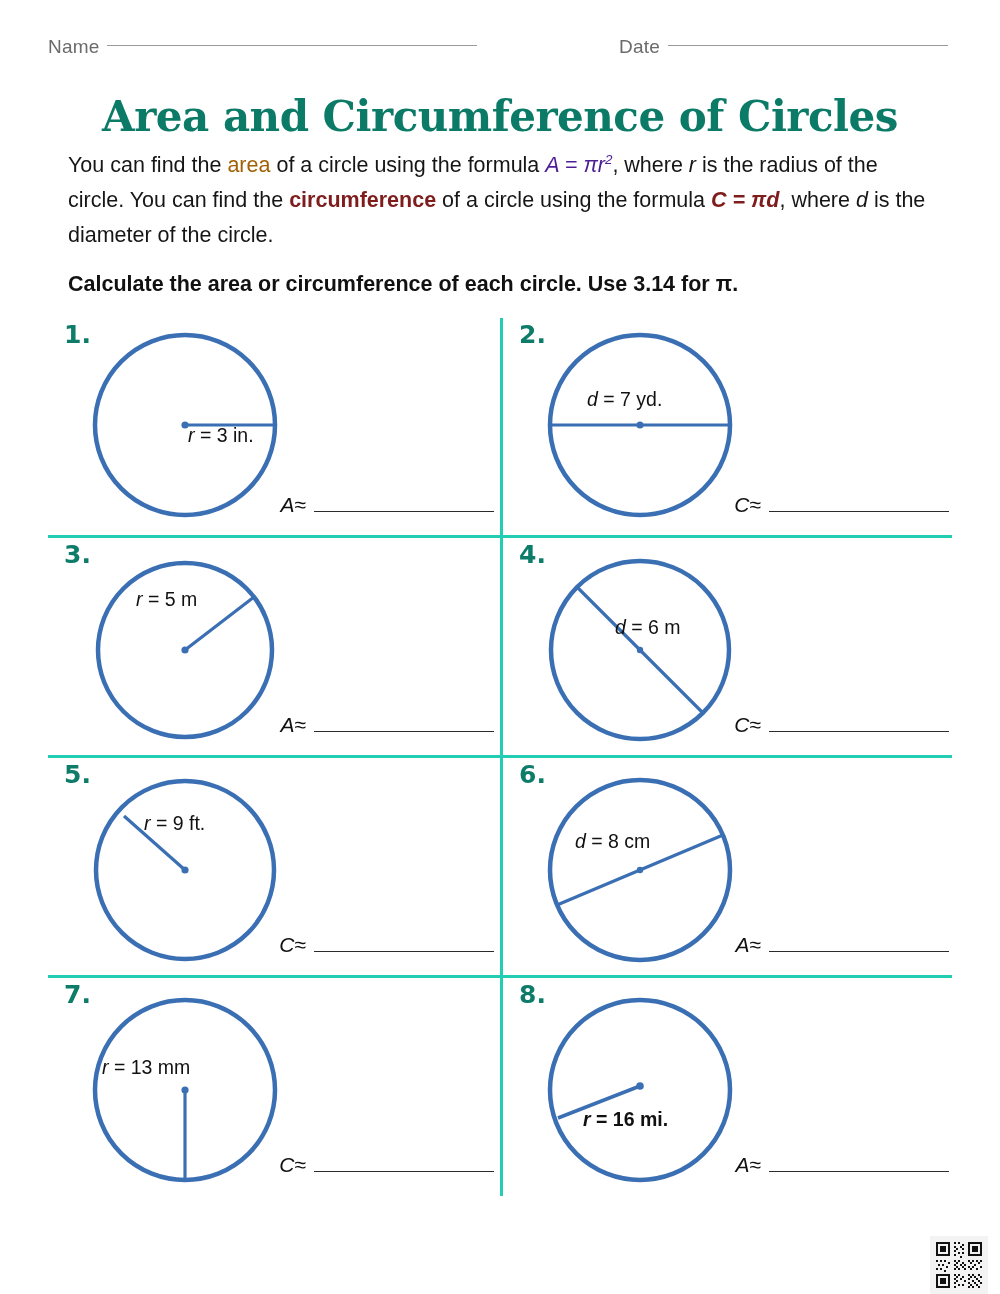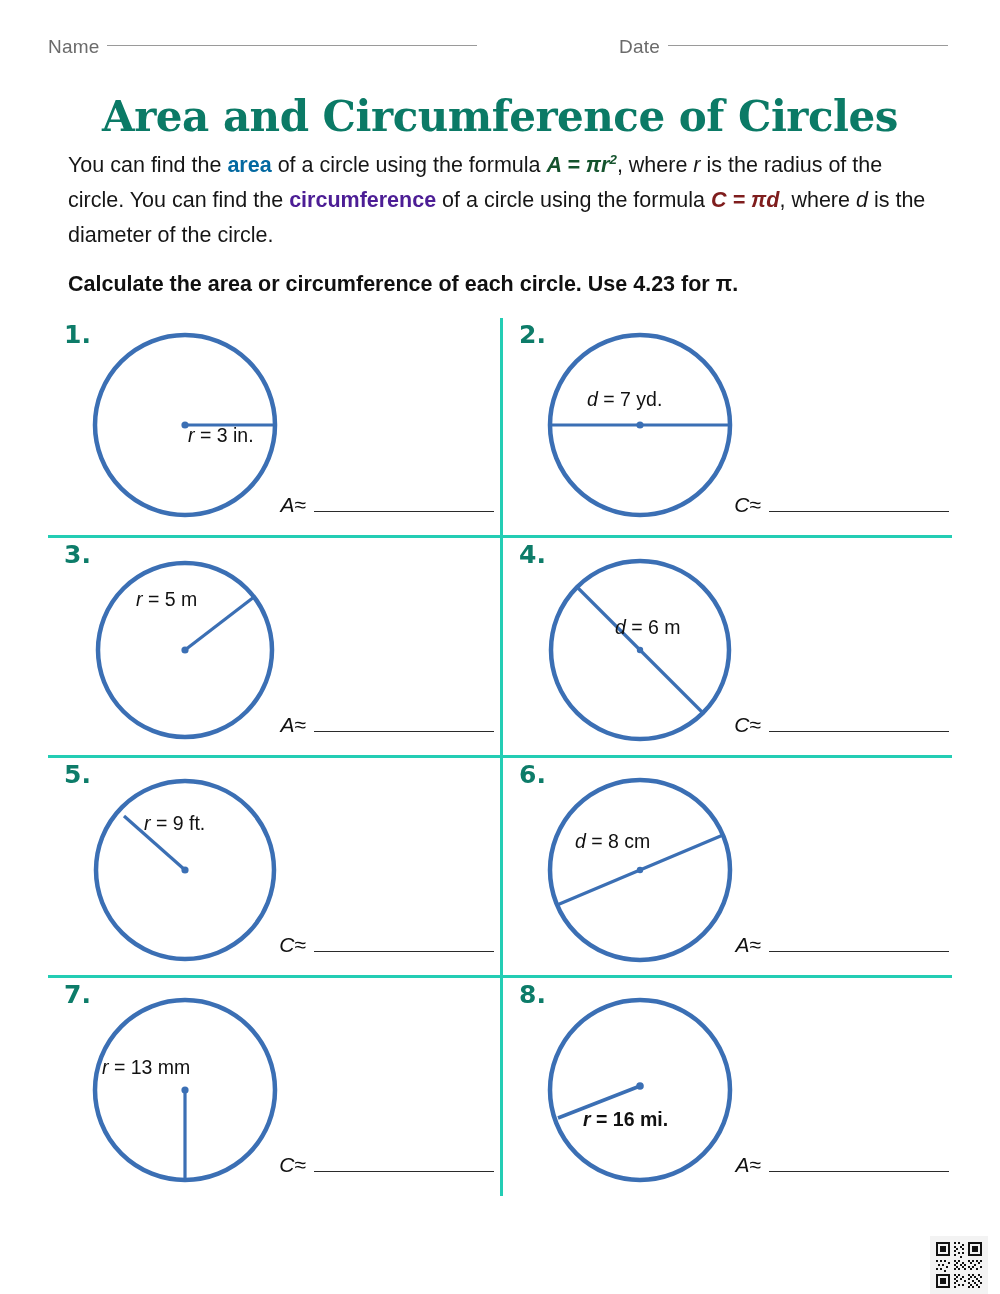--- a/index.html
+++ b/index.html
@@ -58,23 +58,23 @@
   
   .intro {
     position: absolute;
     top: 148px;
     left: 68px;
     width: 866px;
     font-size: 21.5px;
     line-height: 35px;
     color: #161616;
   }
-  .kw-area   { color: #0369a1; font-weight: 700; }
-  .kw-circ   { color: #4c1d95; font-weight: 700; }
-  .f-blue    { color: #14532d; font-weight: 700; font-style: italic; }
+  .kw-area   { color: #a16207; font-weight: 400; }
+  .kw-circ   { color: #7f1d1d; font-weight: 700; }
+  .f-blue    { color: #4c1d95; font-weight: 400; font-style: italic; }
   .f-teal    { color: #7f1d1d; font-weight: 700; font-style: italic; }
   .var       { font-style: italic; }
   sup.sq     { font-size: .62em; vertical-align: super; line-height: 0; }
 
   .directions {
     position: absolute;
     top: 272px;
     left: 68px;
     width: 880px;
     font-size: 21.5px;
@@ -223,21 +223,21 @@
   <span class="nd-label">Date</span>
   <span class="nd-rule date-rule"></span>
 </div>
 
 <div class="title">Area and Circumference of Circles</div>
 
 <div class="intro">
   <span>You can find the </span><span class="kw-area">area</span><span> of a circle using the formula </span><span class="f-blue"><span>A</span><span> = </span><span>π</span><span>r</span><sup class="sq">2</sup></span><span>, where </span><span class="var">r</span><span> is the radius of the circle. You can find the </span><span class="kw-circ">circumference</span><span> of a circle using the formula </span><span class="f-teal"><span>C</span><span> = </span><span>π</span><span>d</span></span><span>, where </span><span class="var">d</span><span> is the diameter of the circle.</span>
 </div>
 
-<div class="directions">Calculate the area or circumference of each circle. Use 4.23 for π.</div>
+<div class="directions">Calculate the area or circumference of each circle. Use 3.14 for π.</div>
 
 <div class="grid">
   <div class="vline"></div>
   <div class="hline h1"></div>
   <div class="hline h2"></div>
   <div class="hline h3"></div>
 
   <div class="cell c-l r-0">
     <div class="qnum">1.</div>
     <div class="fig">

